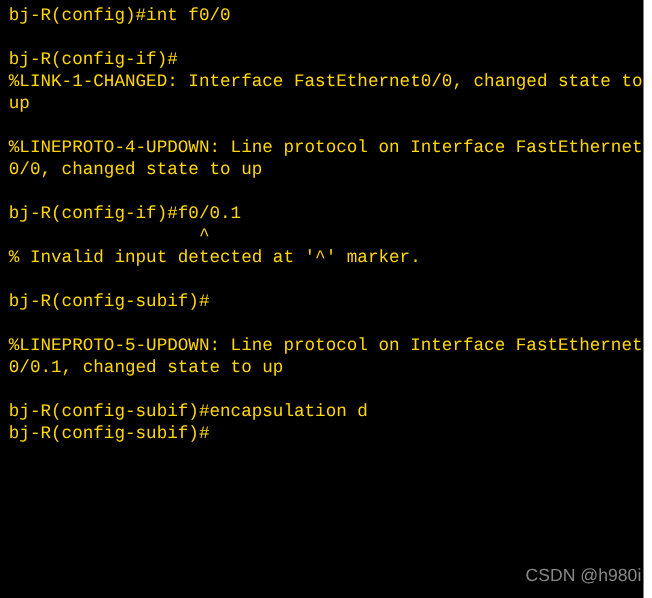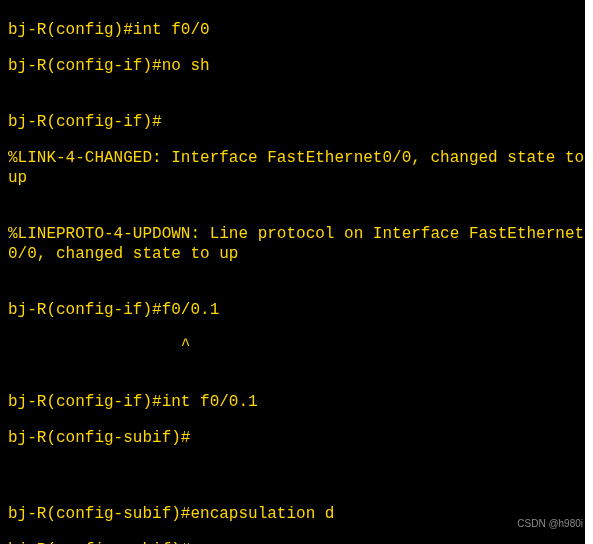--- a/index.html
+++ b/index.html
@@ -17,70 +17,69 @@
       height: 544px;
       overflow: hidden;
       position: relative;
     }
     .terminal {
       color: #e0e0e0;
     }
     .line {
       white-space: pre-wrap;
       word-break: break-all;
-      margin-top: 16px;
     }
     .prompt {
       color: #FFD700;
     }
     .command {
       color: #FFD700;
     }
     .output {
       color: #FFD700;
     }
     .blank {
       height: 20px;
     }
     .watermark {
       position: absolute;
       bottom: 10px;
       right: 10px;
       color: #888888;
-      font-size: 10px;
+      font-size: 16px;
       font-family: Arial, sans-serif;
     }
     .right-edge {
       position: absolute;
       top: 0;
       right: 0;
       width: 8px;
       height: 544px;
       background: #ffffff;
     }
   </style>
 </head>
 <body>
 
 <div class="terminal">
   <div id="terminal-content">
       <div class="line"><span class="prompt">bj-R(config)#</span><span class="command">int f0/0</span></div>
-      <div class="line"><span class="prompt">bj-R(config-if)#</span><span class="command">no sh</span></div>
       <div class="blank"></div>
       <div class="line"><span class="prompt">bj-R(config-if)#</span><span class="command"></span></div>
-      <div class="line output">%LINK-4-CHANGED: Interface FastEthernet0/0, changed state to up</div>
+      <div class="line output">%LINK-1-CHANGED: Interface FastEthernet0/0, changed state to up</div>
       <div class="blank"></div>
       <div class="line output">%LINEPROTO-4-UPDOWN: Line protocol on Interface FastEthernet0/0, changed state to up</div>
       <div class="blank"></div>
       <div class="line"><span class="prompt">bj-R(config-if)#</span><span class="command">f0/0.1</span></div>
       <div class="line output">                  ^</div>
+      <div class="line output">% Invalid input detected at '^' marker.</div>
       <div class="blank"></div>
-      <div class="line"><span class="prompt">bj-R(config-if)#</span><span class="command">int f0/0.1</span></div>
       <div class="line"><span class="prompt">bj-R(config-subif)#</span><span class="command"></span></div>
       <div class="blank"></div>
+      <div class="line output">%LINEPROTO-5-UPDOWN: Line protocol on Interface FastEthernet0/0.1, changed state to up</div>
       <div class="blank"></div>
       <div class="line"><span class="prompt">bj-R(config-subif)#</span><span class="command">encapsulation d</span></div>
       <div class="line"><span class="prompt">bj-R(config-subif)#</span><span class="command"></span></div>
     </div>
 </div>
 
 <div class="watermark">CSDN @h980i</div>
 <div class="right-edge"></div>
 
 </body></html>

